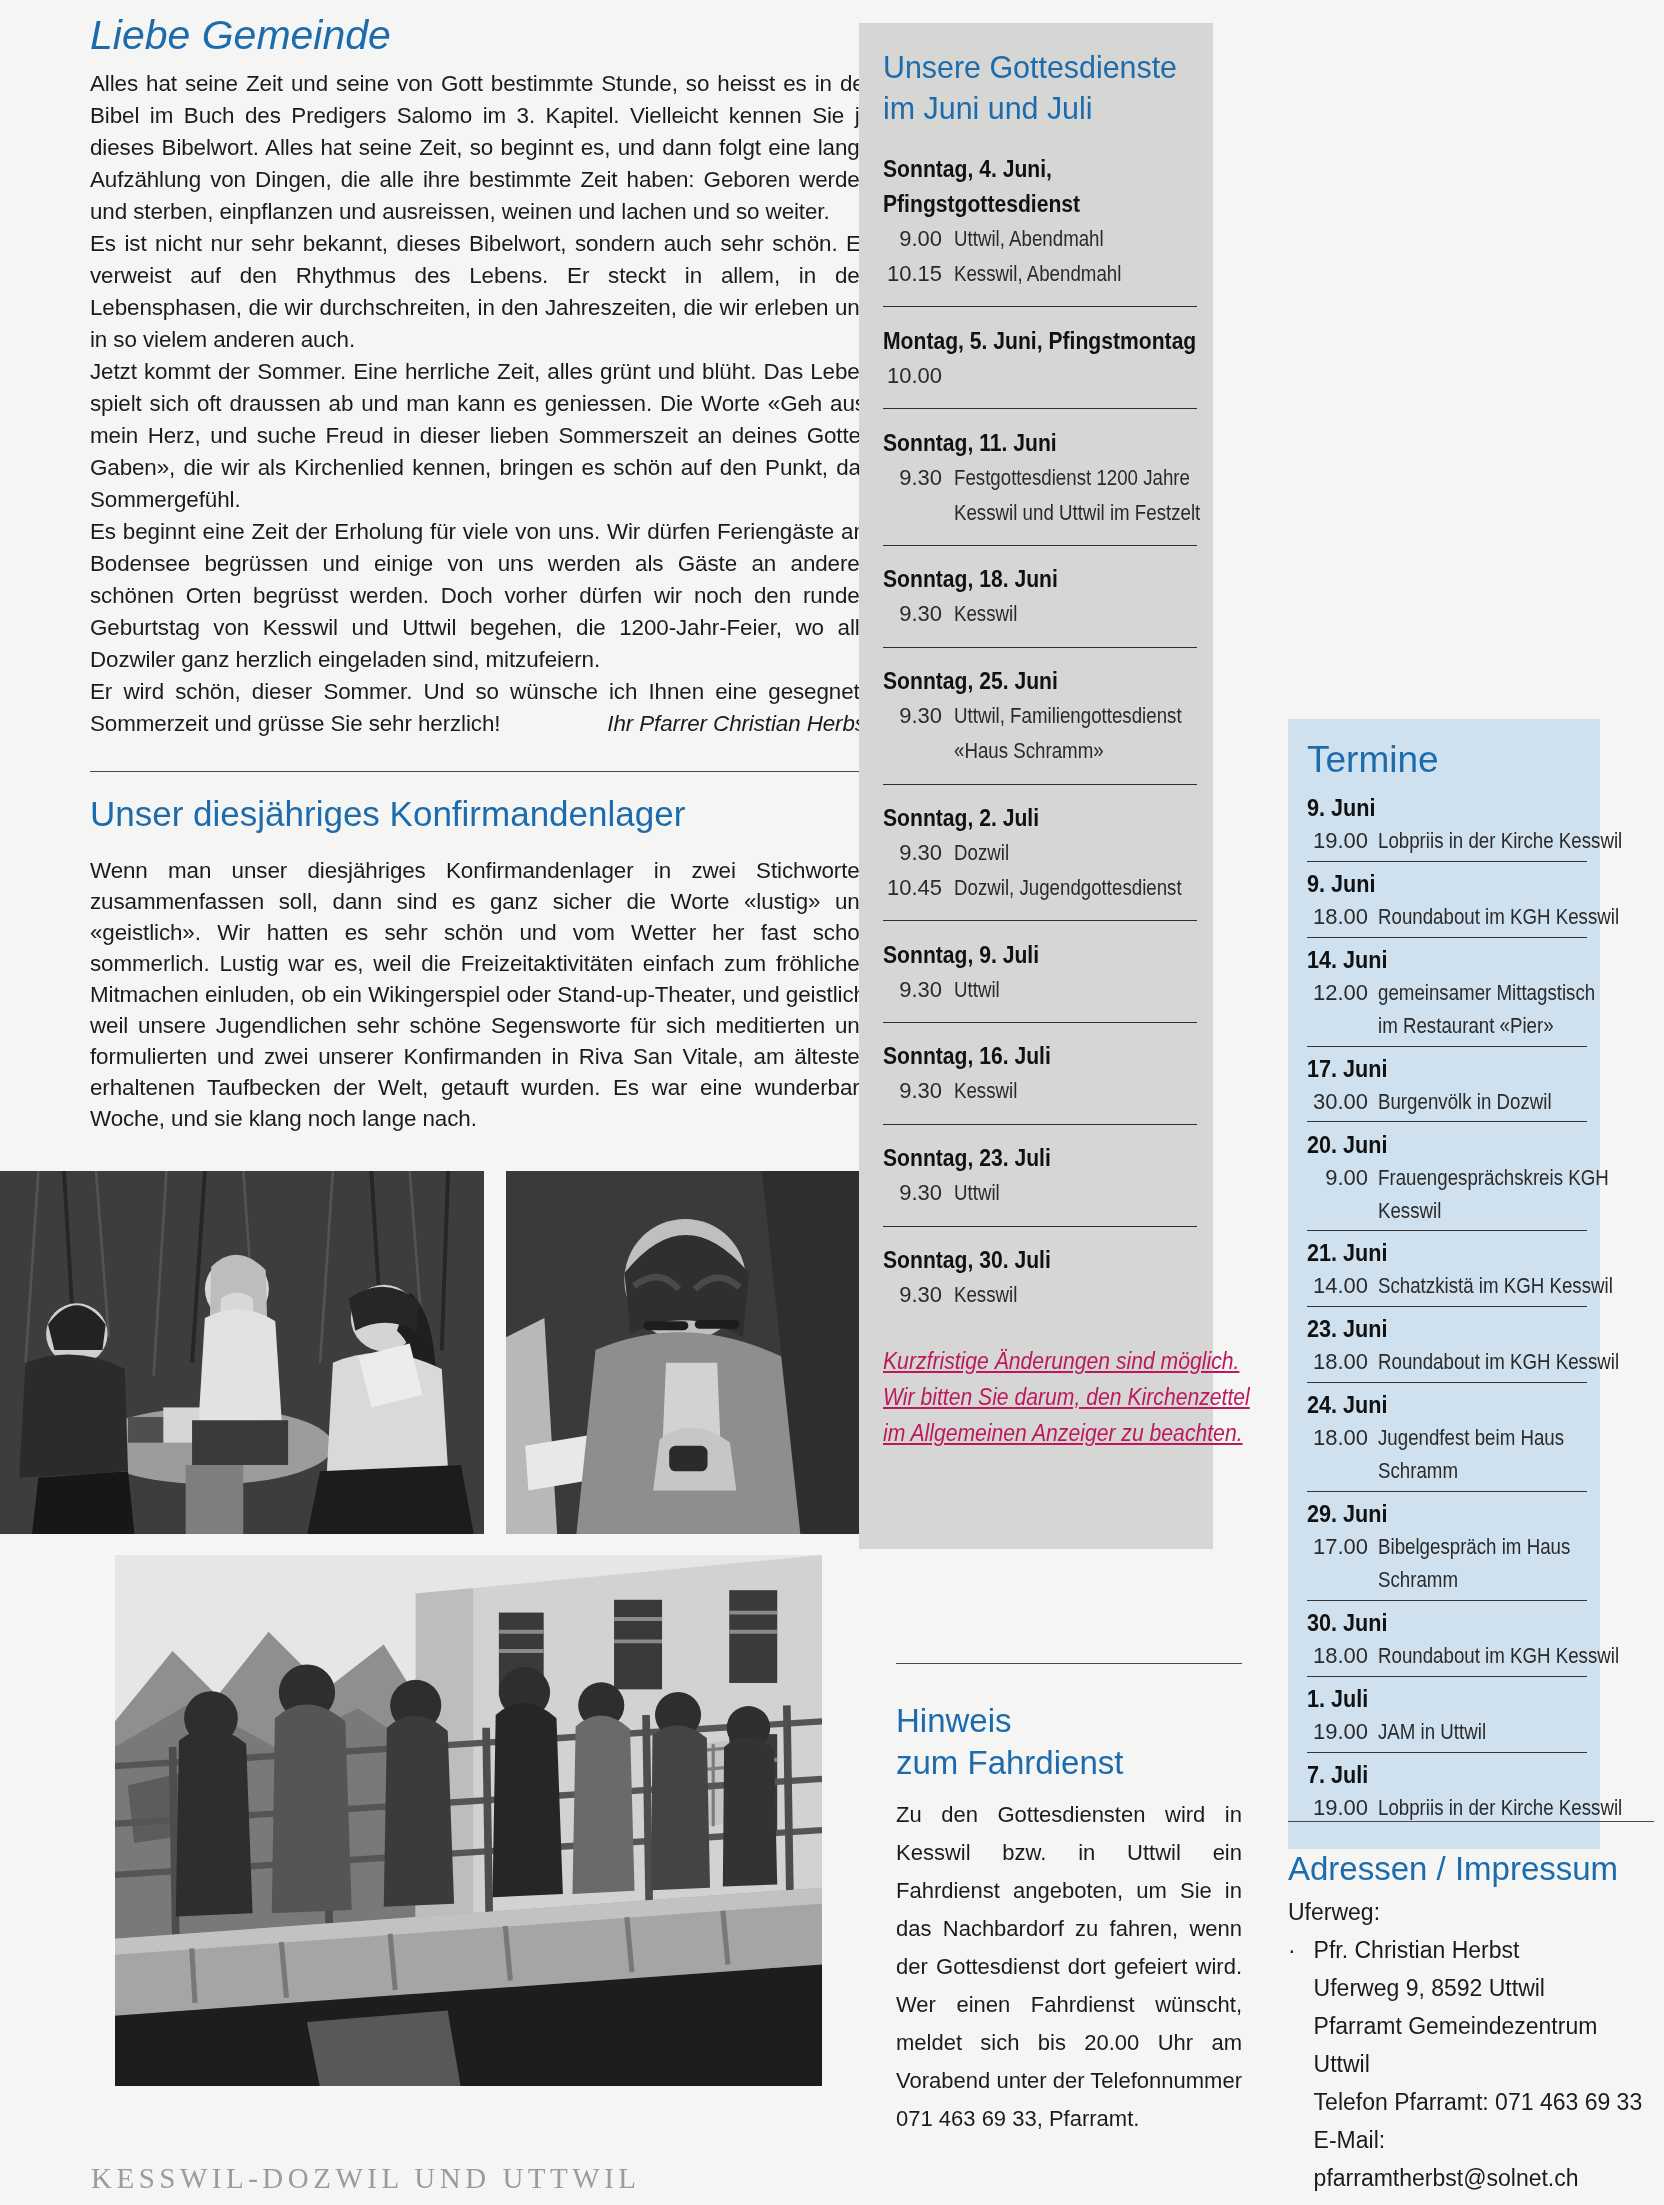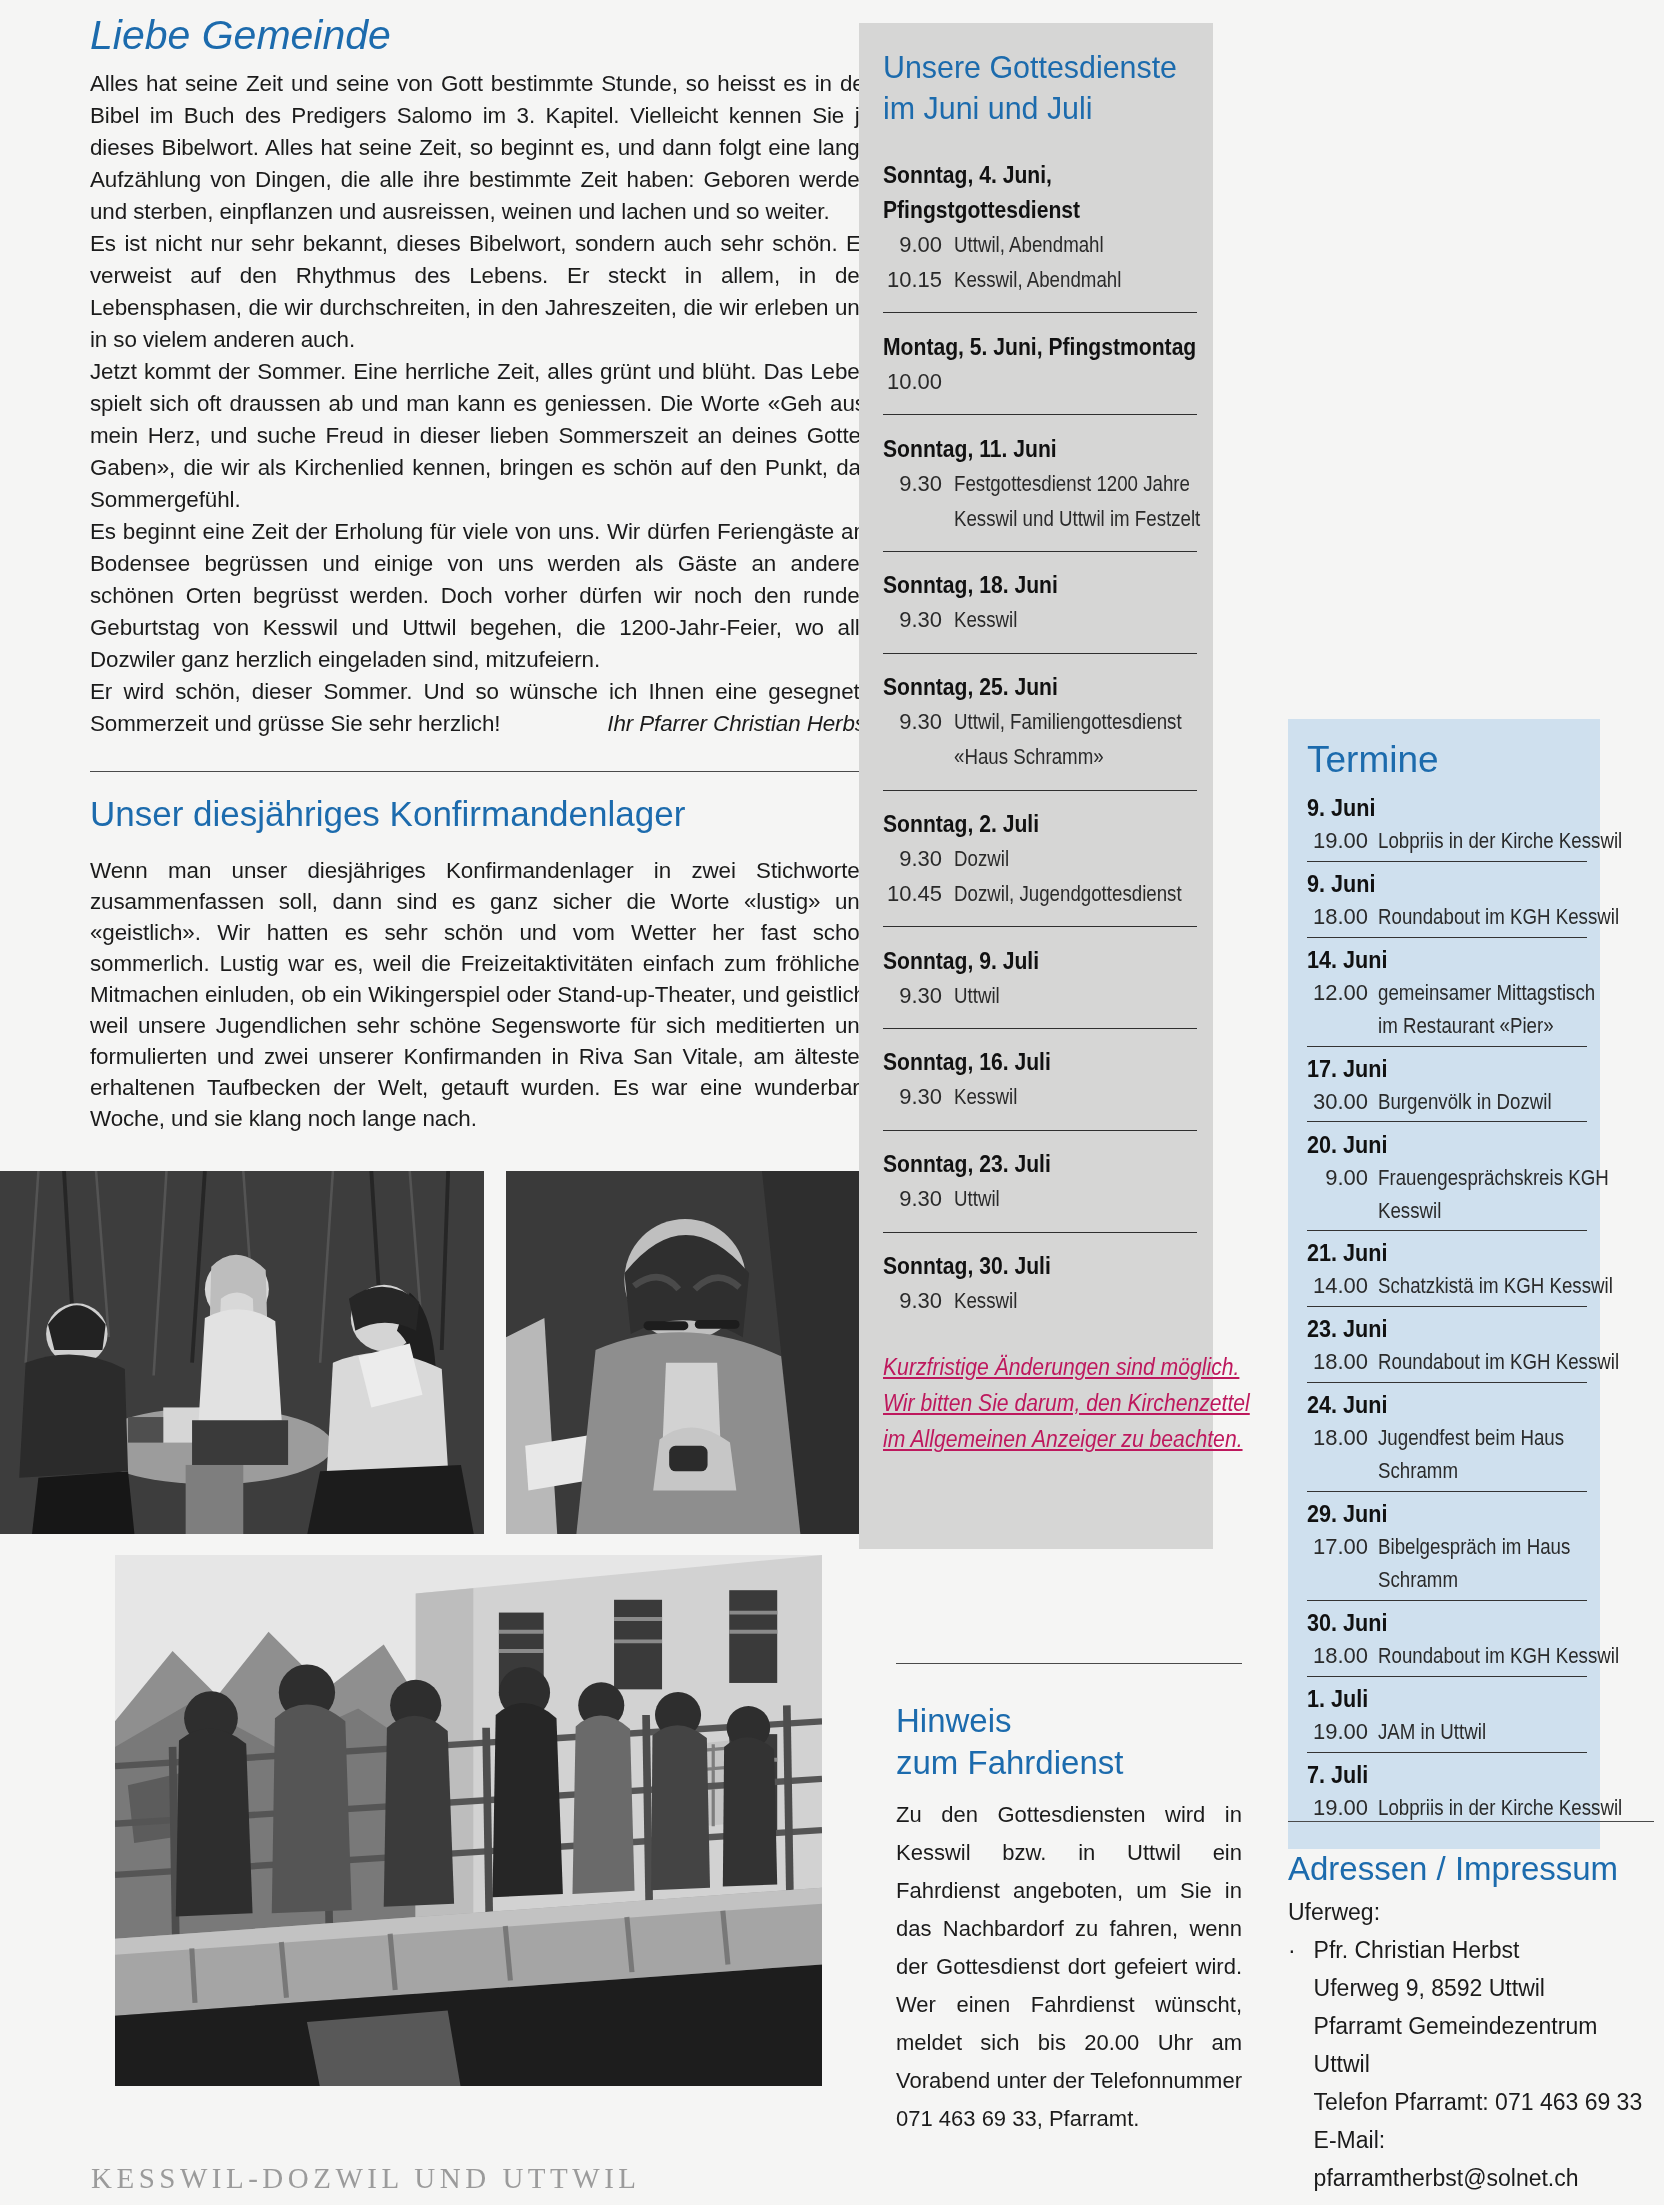--- a/index.html
+++ b/index.html
@@ -216,21 +216,21 @@
           <line x1="950" y1="556" x2="958" y2="640"></line>
       </g>
       <path d="M0 720 L1105 640 L1105 830 L0 830 Z" fill="#1d1d1d"></path>
       <path d="M300 730 L520 712 L540 830 L320 830 Z" fill="#585858"></path>
     </svg>
   </div>
 
   <div class="box-gray">
     <div class="box-title">Unsere Gottesdienste</div>
     <div class="box-title">im Juni und Juli</div>
-    <div id="gd-list" style="margin-top:28px;">
+    <div id="gd-list" style="margin-top:22px;">
         <div class="svc">
           <div class="svc-day">Sonntag, 4. Juni,</div>
           <div class="svc-day">Pfingstgottesdienst</div>
           <div class="svc-row">
             <div class="svc-time">9.00</div>
             <div class="svc-text">
               <div>Uttwil, Abendmahl</div>
             </div>
           </div>
           <div class="svc-row">

